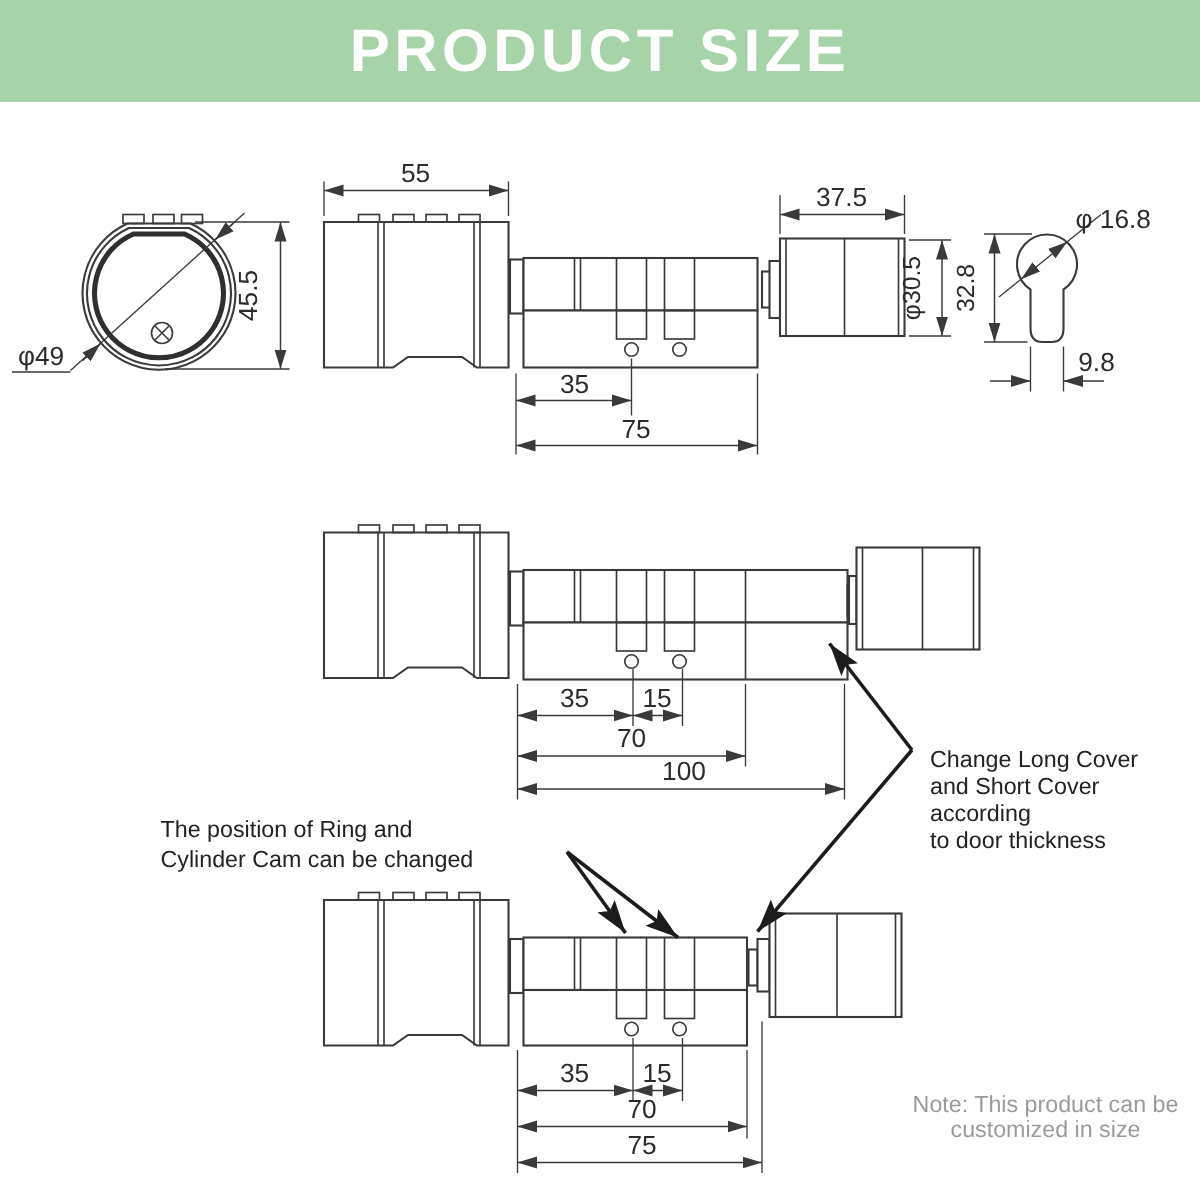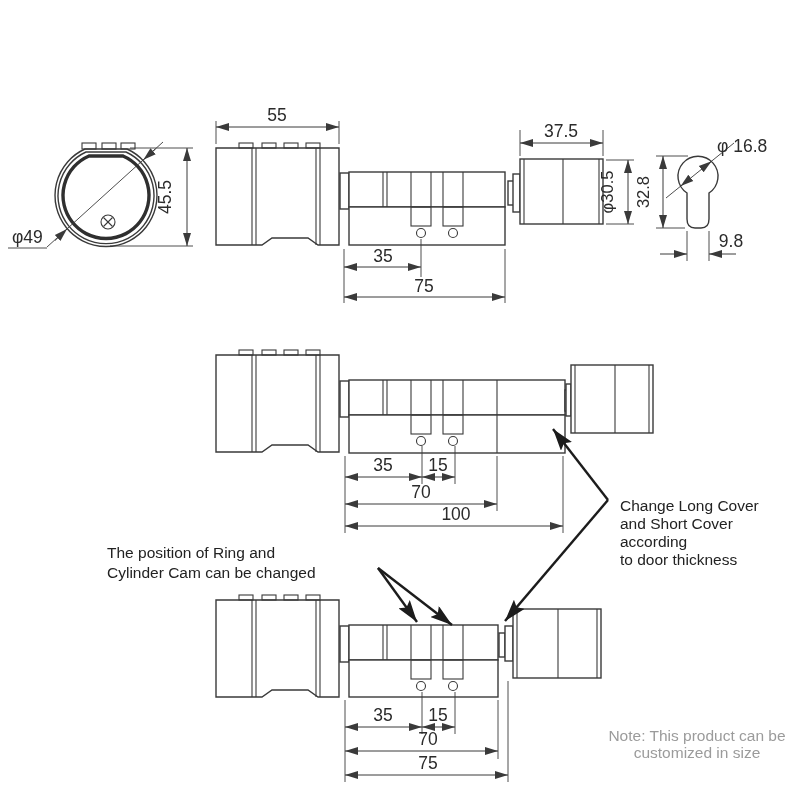--- a/index.html
+++ b/index.html
@@ -23,20 +23,23 @@
   text.dl  {font-size:17.5px;fill:#2b2b2b;font-family:"Liberation Sans",sans-serif;}
   text.dlr {font-size:16.5px;fill:#2b2b2b;font-family:"Liberation Sans",sans-serif;}
   text.ann {font-size:15.5px;fill:#222222;font-family:"Liberation Sans",sans-serif;}
   text.note{font-size:15.5px;fill:#9b9b9b;font-family:"Liberation Sans",sans-serif;}
 </style>
 </head>
 <body>
 
 <div class="page">
 
+  <div class="banner">
+    <h1>PRODUCT SIZE</h1>
+  </div>
 
   <svg class="drawing" width="800" height="800" viewBox="0 0 800 800">
     <defs>
       <marker id="arw" viewBox="0 0 13 10" refX="13" refY="5" markerWidth="13" markerHeight="10" markerUnits="userSpaceOnUse" orient="auto-start-reverse">
         <path d="M13,5 L0,1 L0,9 Z" fill="#3a3a3a"></path>
       </marker>
       <marker id="bigarw" viewBox="0 0 22 14" refX="22" refY="7" markerWidth="22" markerHeight="14" markerUnits="userSpaceOnUse" orient="auto">
         <path d="M22,7 L0,0 L4,7 L0,14 Z" fill="#1c1c1c"></path>
       </marker>
       <g id="knob-shape">

